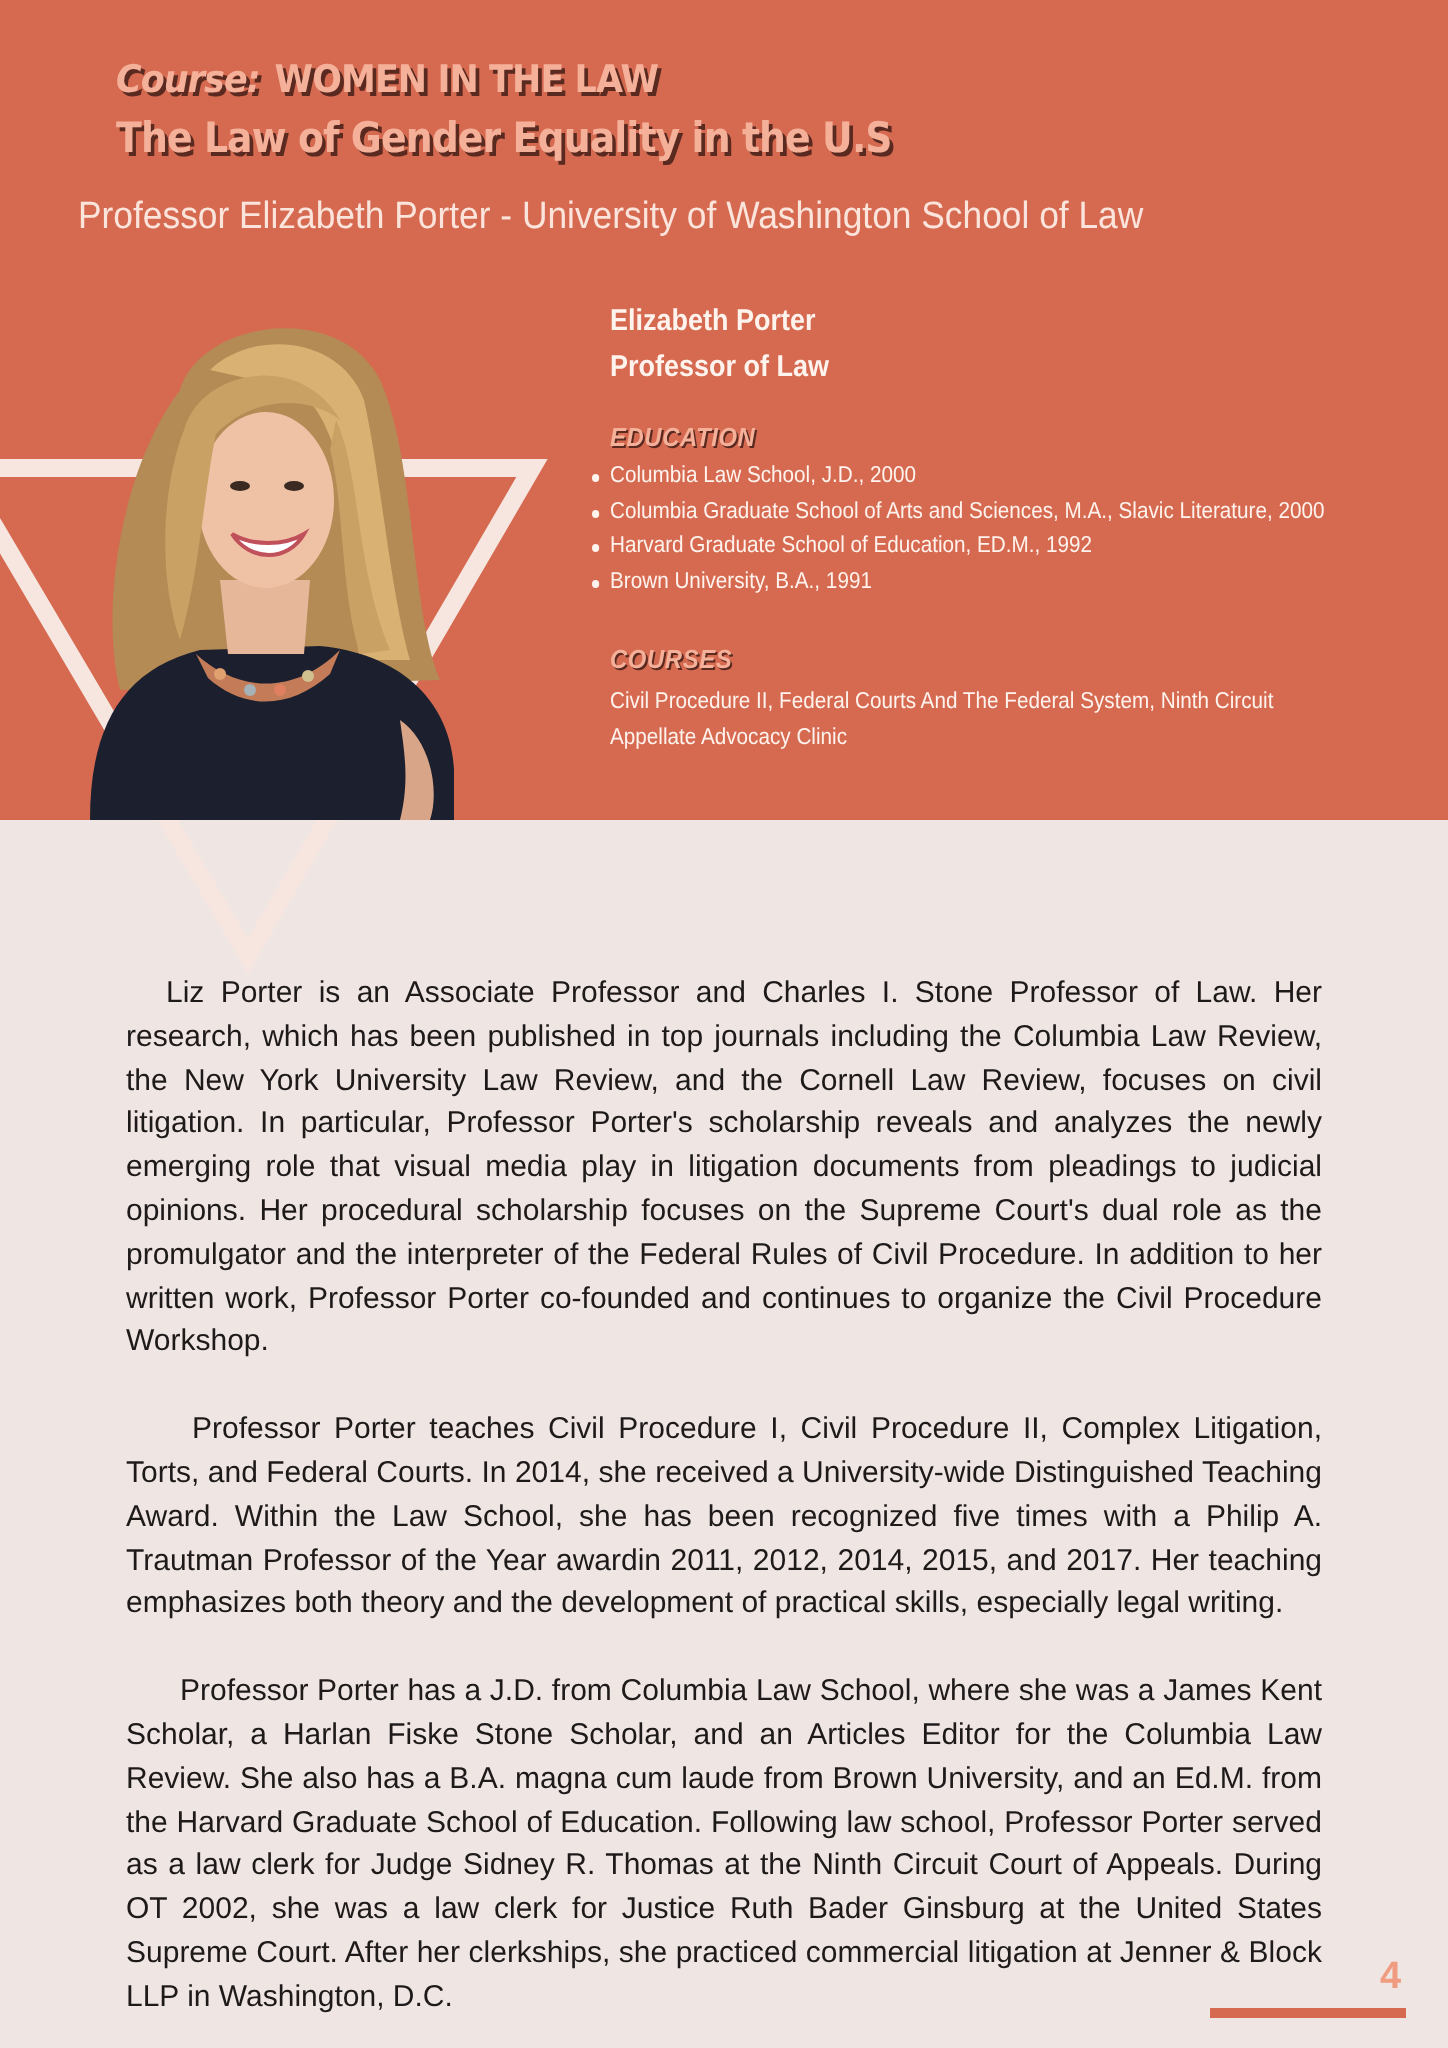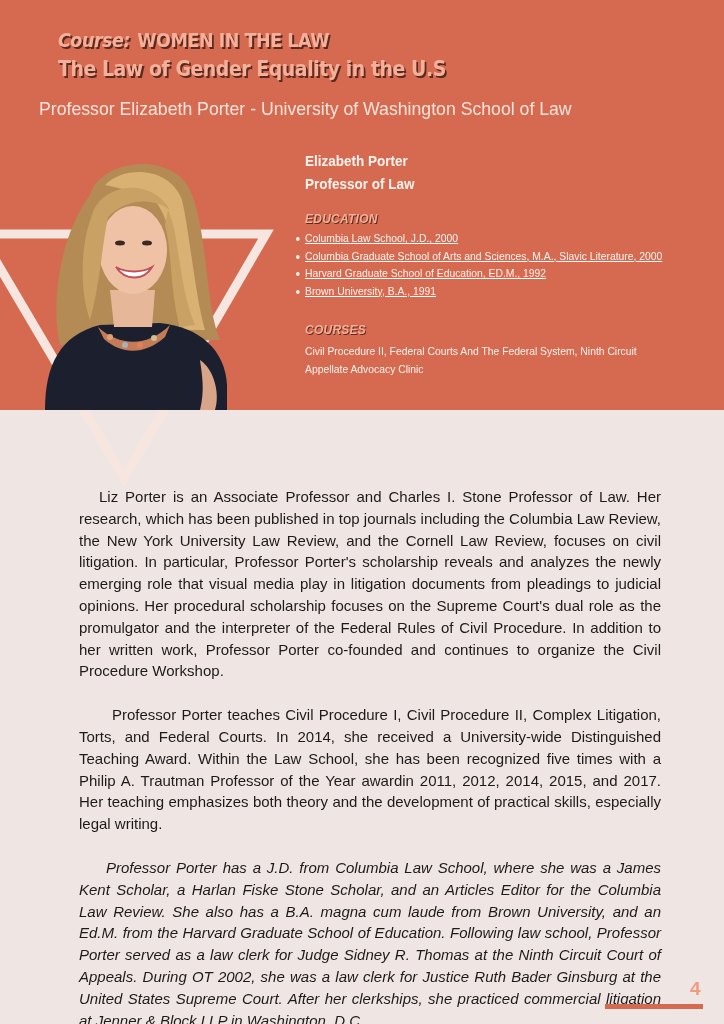--- a/index.html
+++ b/index.html
@@ -35,41 +35,41 @@
     .info { position: absolute; left: 305px; top: 149px; color: #ffffff; }
     .info .name, .info .role {
       font-weight: bold; font-size: 15px; line-height: 23px; color: #fff3ee;
       transform: scaleX(0.9); transform-origin: left; white-space: nowrap;
     }
     .section-heading {
       font-weight: bold; font-style: italic; font-size: 13px; color: #f5b09a;
       text-shadow: 1px 1px 0 #5a2a20; letter-spacing: 0.3px; margin-top: 16px;
       transform: scaleX(0.92); transform-origin: left;
     }
-    .edu-list { list-style: none; margin: 4px 0 0 0; padding: 0; text-decoration: underline; }
+    .edu-list { list-style: none; margin: 4px 0 0 0; padding: 0; }
     .edu-list li {
       position: relative; font-size: 11.5px; line-height: 17.5px; color: #fff3ee;
       white-space: nowrap; transform: scaleX(0.9); transform-origin: left;
     }
     .edu-list li .bullet {
       position: absolute; left: -10px; top: 7px; width: 4px; height: 4px; border-radius: 50%;
       background: #fff3ee;
     }
     .courses-text {
       font-size: 11.5px; line-height: 17.5px; color: #fff3ee; width: 400px; margin-top: 6px;
       transform: scaleX(0.9); transform-origin: left;
     }
     .bio {
       position: absolute; left: 63px; top: 486px; width: 598px;
       font-size: 15px; line-height: 21.8px; color: #1e1a1a; text-align: justify;
     }
-    .bio p { margin: 0 0 22px 16px; }
+    .bio p { margin: 0 0 22px 0; }
     .bio p.p1 { text-indent: 20px; }
     .bio p.p2 { text-indent: 33px; }
-    .bio p.p3 { text-indent: 27px; font-style: italic; }
+    .bio p.p3 { text-indent: 27px; }
     .page-number {
       position: absolute; left: 690px; top: 978px; font-size: 19px; font-weight: bold; color: #ef9c80;
     }
     .page-rule {
       position: absolute; left: 605px; top: 1004px; width: 98px; height: 5px; background: #d66a50;
     }
   </style>
 </head>
 <body>
 

